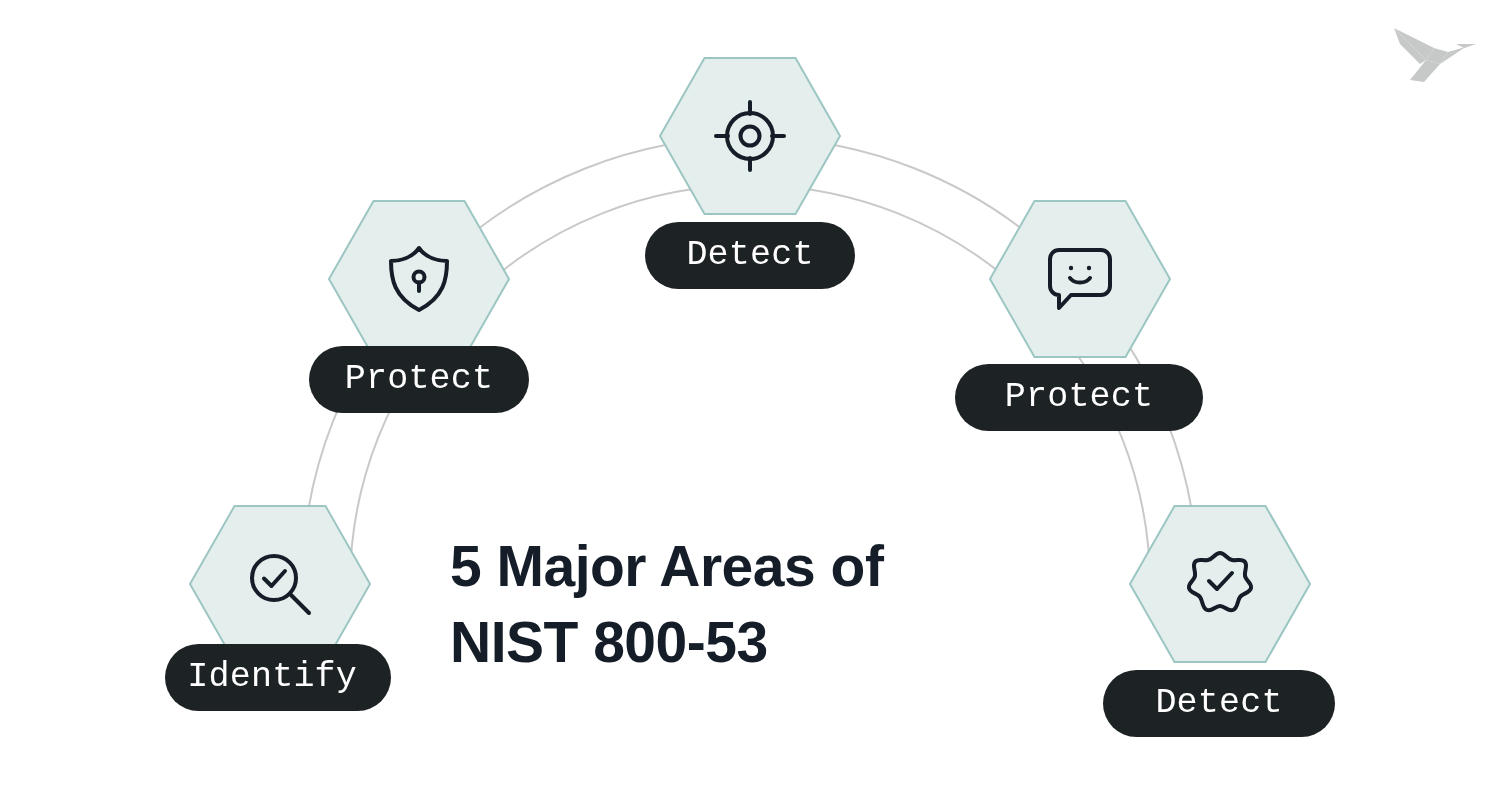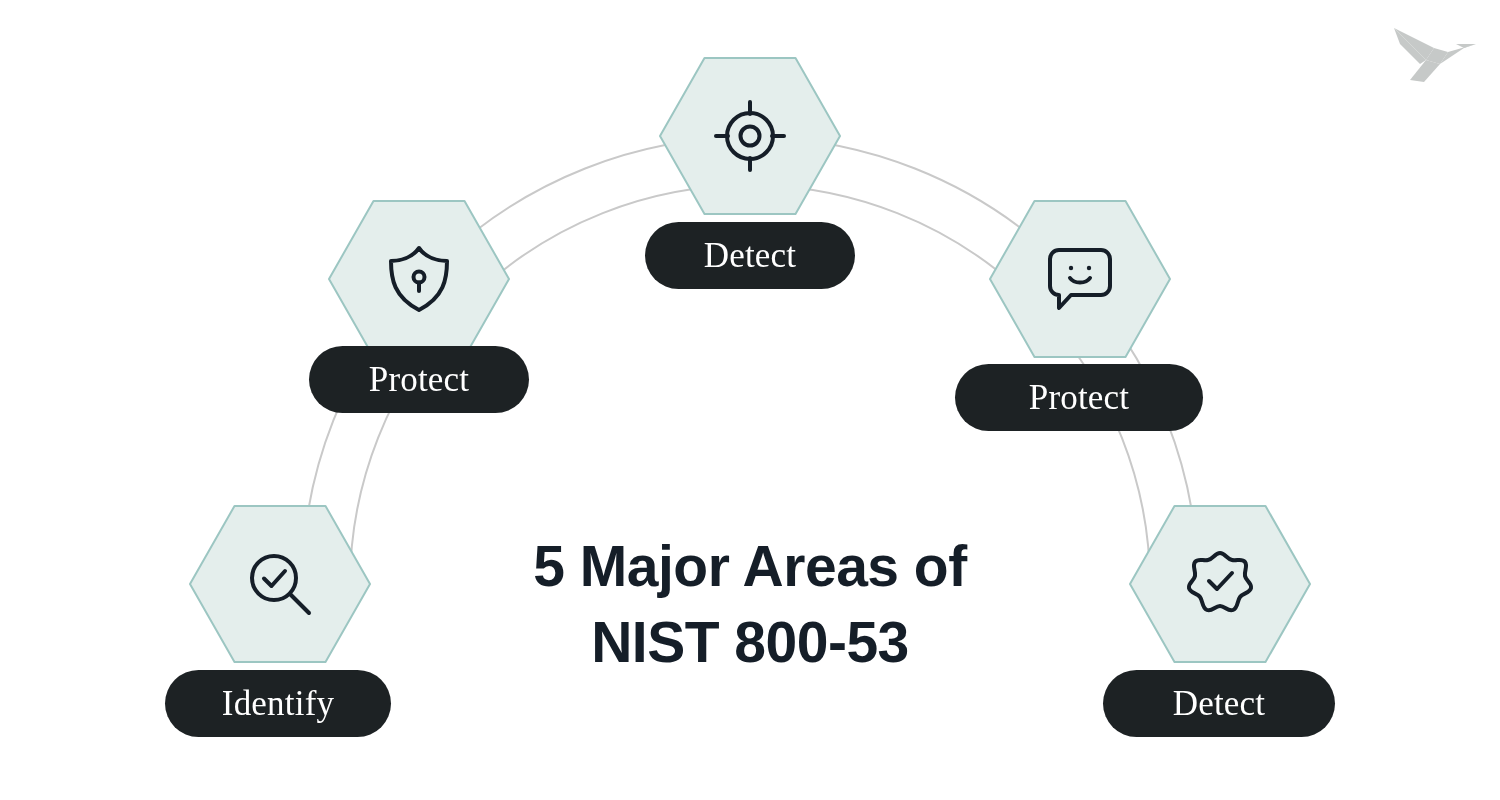--- a/index.html
+++ b/index.html
@@ -63,34 +63,34 @@
     border-radius: 34px;
     display: flex;
     align-items: center;
     justify-content: center;
     box-sizing: border-box;
     padding: 0 34px;
     white-space: nowrap;
   }
   .pill-label {
     color: #ffffff;
-    font-family: Liberation Serif, serif;
+    font-family: Liberation Mono, monospace;
     font-size: 35px;
     font-weight: 400;
     letter-spacing: 0.2px;
     line-height: 1;
   }
 
   
   #center-title {
     position: absolute;
     left: 450px;
     top: 528px;
     width: 600px;
-    text-align: center;
+    text-align: left;
     color: #151e28;
     font-family: "Liberation Sans", sans-serif;
     font-weight: bold;
     font-size: 57px;
     line-height: 76px;
     letter-spacing: -0.5px;
   }
   #center-title .title-line {
     display: block;
   }
@@ -121,21 +121,21 @@
       </svg>
     </div>
     <div class="node-icon">
       <svg width="74" height="74" viewBox="0 0 74 74" xmlns="http://www.w3.org/2000/svg" fill="none" stroke="#151e28" stroke-width="4" stroke-linecap="round" stroke-linejoin="round">
         <circle cx="31" cy="31" r="22"></circle>
         <path d="M 47 47 L 66 66"></path>
         <path d="M 21 31.5 L 28.5 39 L 42 24"></path>
       </svg>
     </div>
   </div>
-  <div class="pill" style="left:165px; top:670px; width:226px;">
+  <div class="pill" style="left:165px; top:644px; width:226px;justify-content:flex-end;">
     <span class="pill-label">Identify</span>
   </div>
 
   <div class="node" style="left:328px; top:200px; width:182px; height:158px;">
     <div class="hex-wrap">
       <svg class="hex-svg" width="182" height="158" viewBox="0 0 182 158" xmlns="http://www.w3.org/2000/svg">
         <polygon points="45.5,1 136.5,1 181,79 136.5,157 45.5,157 1,79" fill="#e4eeec" stroke="#9cc6c2" stroke-width="2" stroke-linejoin="round"></polygon>
       </svg>
     </div>
     <div class="node-icon">

